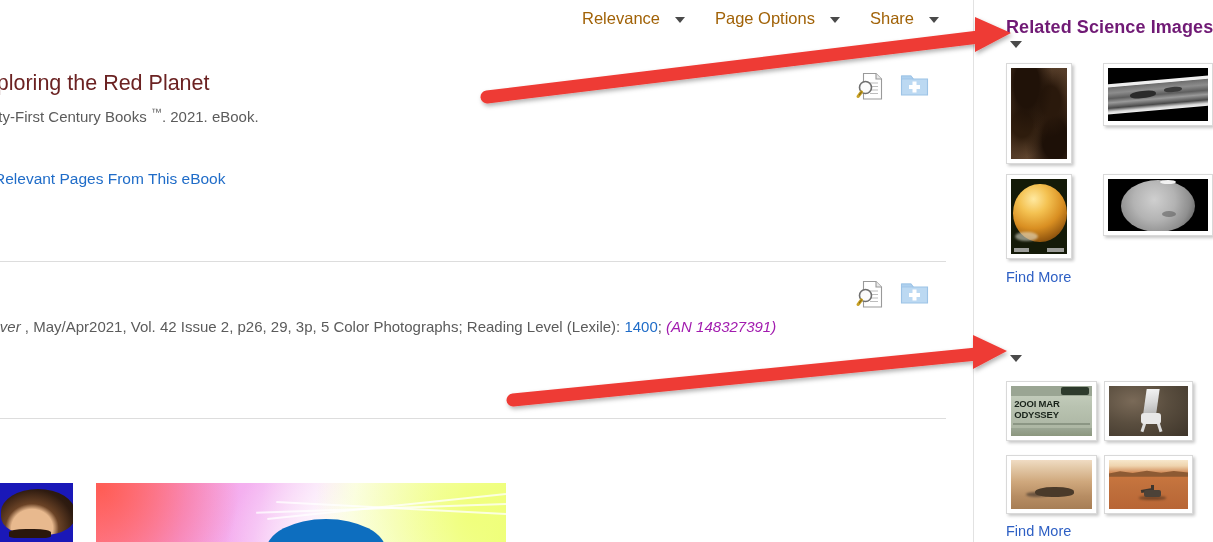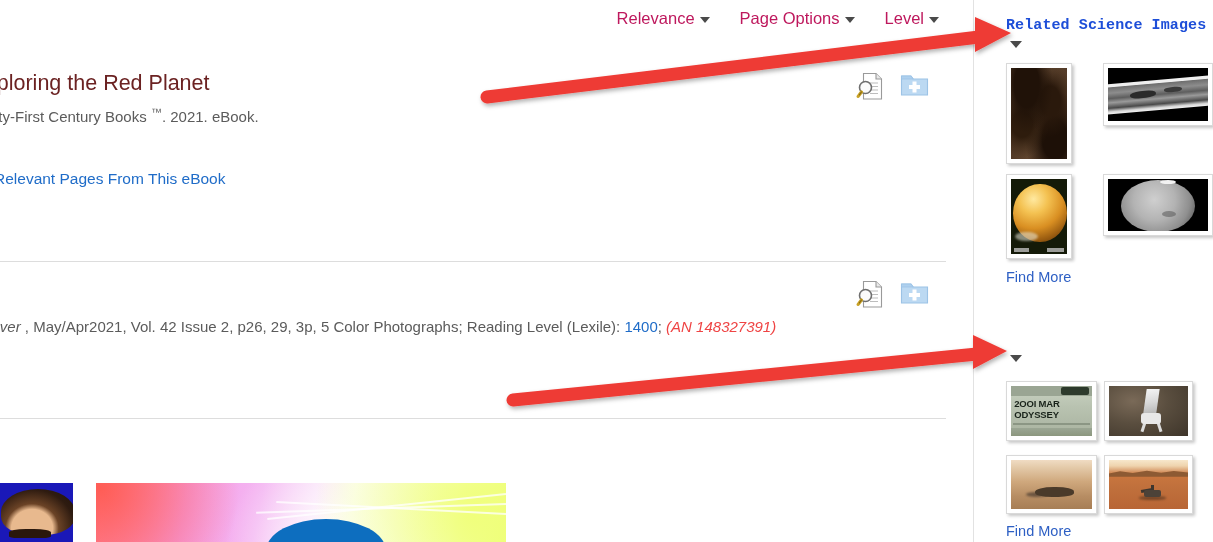--- a/index.html
+++ b/index.html
@@ -37,23 +37,23 @@
   .toolbar {
     position: absolute;
     right: 35px; top: 9px;
     display: flex;
     align-items: center;
     gap: 30px;
   }
   .tb-item {
     display: inline-flex;
     align-items: center;
-    gap: 5px;
+    gap: 15px;
     font-size: 16.5px;
-    color: #be185d;
+    color: #a16207;
     cursor: pointer;
     white-space: nowrap;
     justify-content: center;
   }
   .caret-down {
     display: inline-block;
     width: 0; height: 0;
     border-left: 5px solid transparent;
     border-right: 5px solid transparent;
     border-top: 6px solid #4a4a4a;
@@ -119,21 +119,21 @@
   
   .result2-meta {
     position: absolute;
     left: -16px; top: 318px;
     font-size: 15px;
     color: #5b5b5b;
     white-space: nowrap;
   }
   .result2-meta i { font-style: italic; }
   .result2-meta .lex { color: #1f6cc8; cursor: pointer; }
-  .result2-meta .an { font-style: italic; color: #ef4444; }
+  .result2-meta .an { font-style: italic; color: #a21caf; }
 
   .view-all {
     position: absolute;
     left: 793px; top: 450px;
     font-size: 17.5px;
     font-weight: bold;
     color: #1255b5;
     cursor: pointer;
     white-space: nowrap;
   }
@@ -197,27 +197,26 @@
   
   .sidebar {
     position: absolute;
     left: 974px; top: 0;
     width: 239px; height: 542px;
     background: #fff;
   }
   .panel-head {
     position: absolute;
     left: 32px;
-    font-size: 15px;
+    font-size: 18px;
     font-weight: bold;
-    color: #1d4ed8;
+    color: #701a75;
     letter-spacing: 0.1px;
     white-space: nowrap;
     cursor: pointer;
-    font-family: Liberation Mono, monospace;
   }
   .panel-head.ph1 { top: 17px; }
   .panel-head.ph2 { top: 331px; }
   .panel-toggle {
     position: absolute;
     left: 1010px;
     width: 0; height: 0;
     border-left: 6px solid transparent;
     border-right: 6px solid transparent;
     border-top: 7px solid #4a4a4a;
@@ -498,21 +497,21 @@
     <div class="toolbar">
       <div class="tb-item">
         <span>Relevance</span>
         <span class="caret-down"></span>
       </div>
       <div class="tb-item">
         <span>Page Options</span>
         <span class="caret-down"></span>
       </div>
       <div class="tb-item">
-        <span>Level</span>
+        <span>Share</span>
         <span class="caret-down"></span>
       </div>
     </div>
 
     <div class="result-title">xploring the Red Planet</div>
     <div class="result-meta">
       <span>nty-First Century Books </span><span class="tm">™</span><span>. 2021. eBook.</span>
     </div>
     <div class="result-link1">Relevant Pages From This eBook</div>
 

